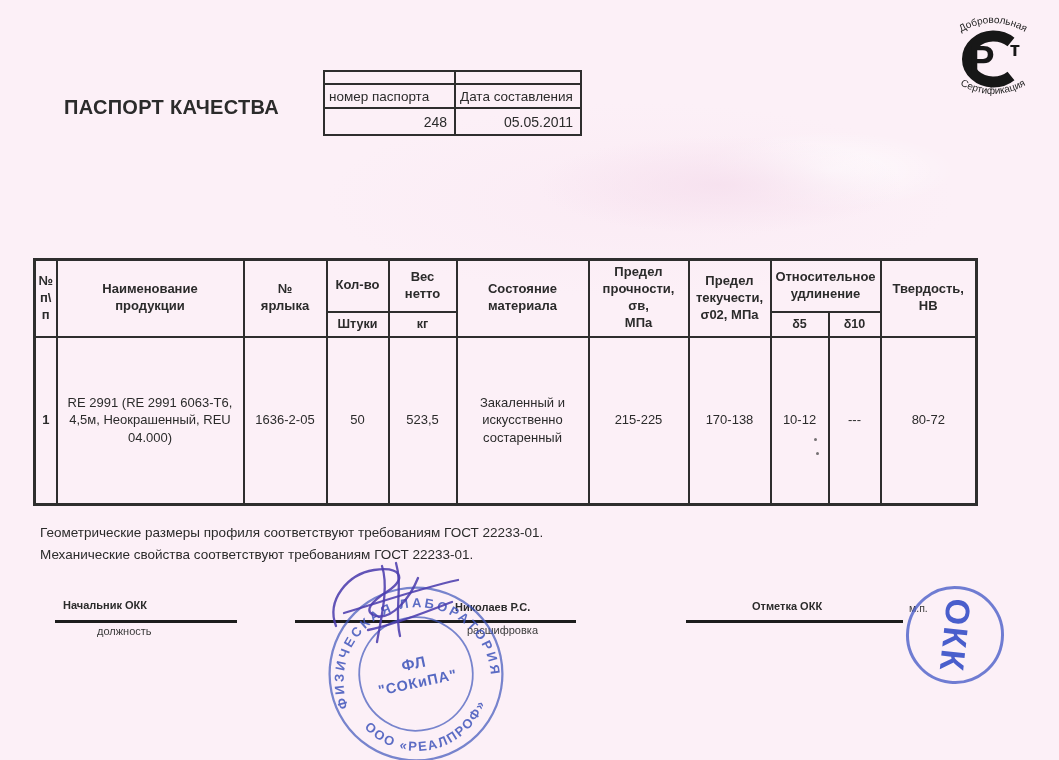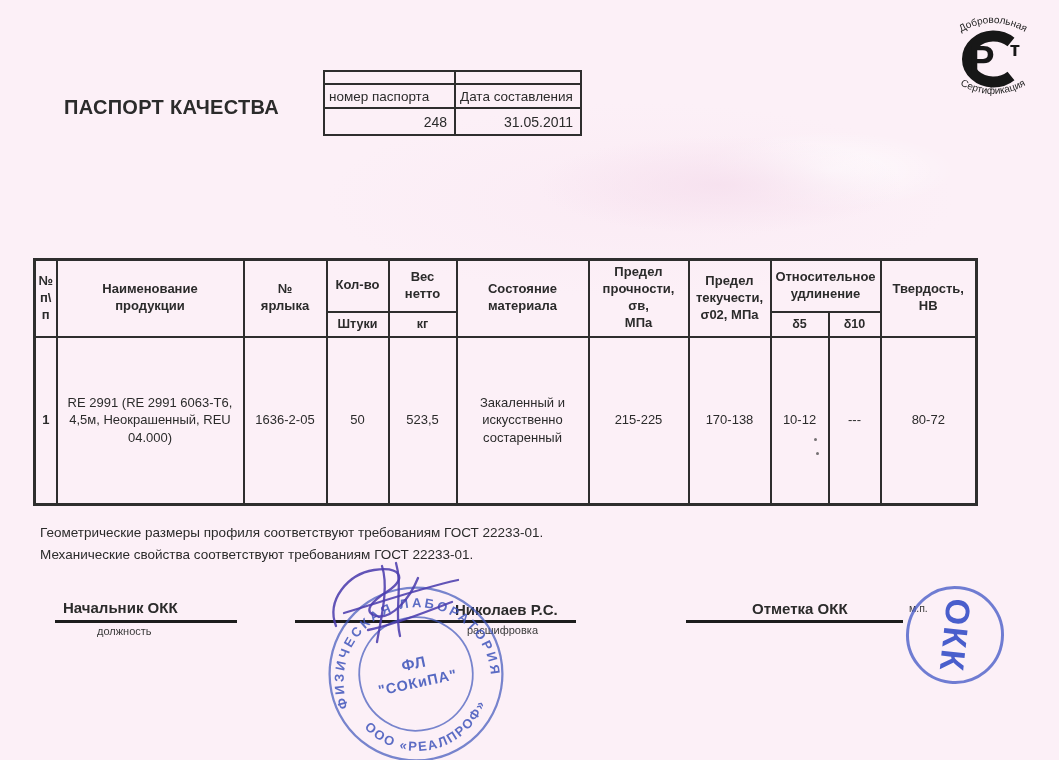--- a/index.html
+++ b/index.html
@@ -34,21 +34,21 @@
   .main th{font-size:13px;font-weight:bold;padding:1px 2px;text-align:center;vertical-align:middle;line-height:1.3;}
   .main .r2 th{font-size:12.5px;}
   .main td{font-size:13px;text-align:center;vertical-align:middle;padding:2px 3px;line-height:1.35;}
   .main tr.r1{height:52px;}
   .main tr.r2{height:25px;}
   .main tr.r3{height:168px;}
   .preline{white-space:pre-line;}
 
   .notes{left:40px;top:522px;font-size:13.5px;line-height:21.5px;}
 
-  .sig-label{font-size:15px;font-weight:bold;white-space:nowrap;}
+  .sig-label{font-size:11px;font-weight:bold;white-space:nowrap;}
   .sig-cap{font-size:11px;color:#3a3a3a;white-space:nowrap;}
   .sig-line{height:3px;background:#1d1d1d;}
 
   
   .okk-stamp{
     left:906px;top:586px;width:92px;height:92px;border-radius:50%;
     border:3px solid rgba(64,86,198,.75);
     display:flex;align-items:center;justify-content:center;
     transform:rotate(6deg);
   }
@@ -103,21 +103,21 @@
         <tr class="strip">
       <td></td>
       <td></td>
     </tr>
     <tr class="lbl">
       <td>номер паспорта</td>
       <td>Дата составления</td>
     </tr>
     <tr class="val">
       <td>248</td>
-      <td>31.05.2011</td>
+      <td>05.05.2011</td>
     </tr>
   </tbody>
     </table>
 
 
   <table class="main">
     <colgroup>
       <col style="width:22px">
         <col style="width:187px">
         <col style="width:83px">

